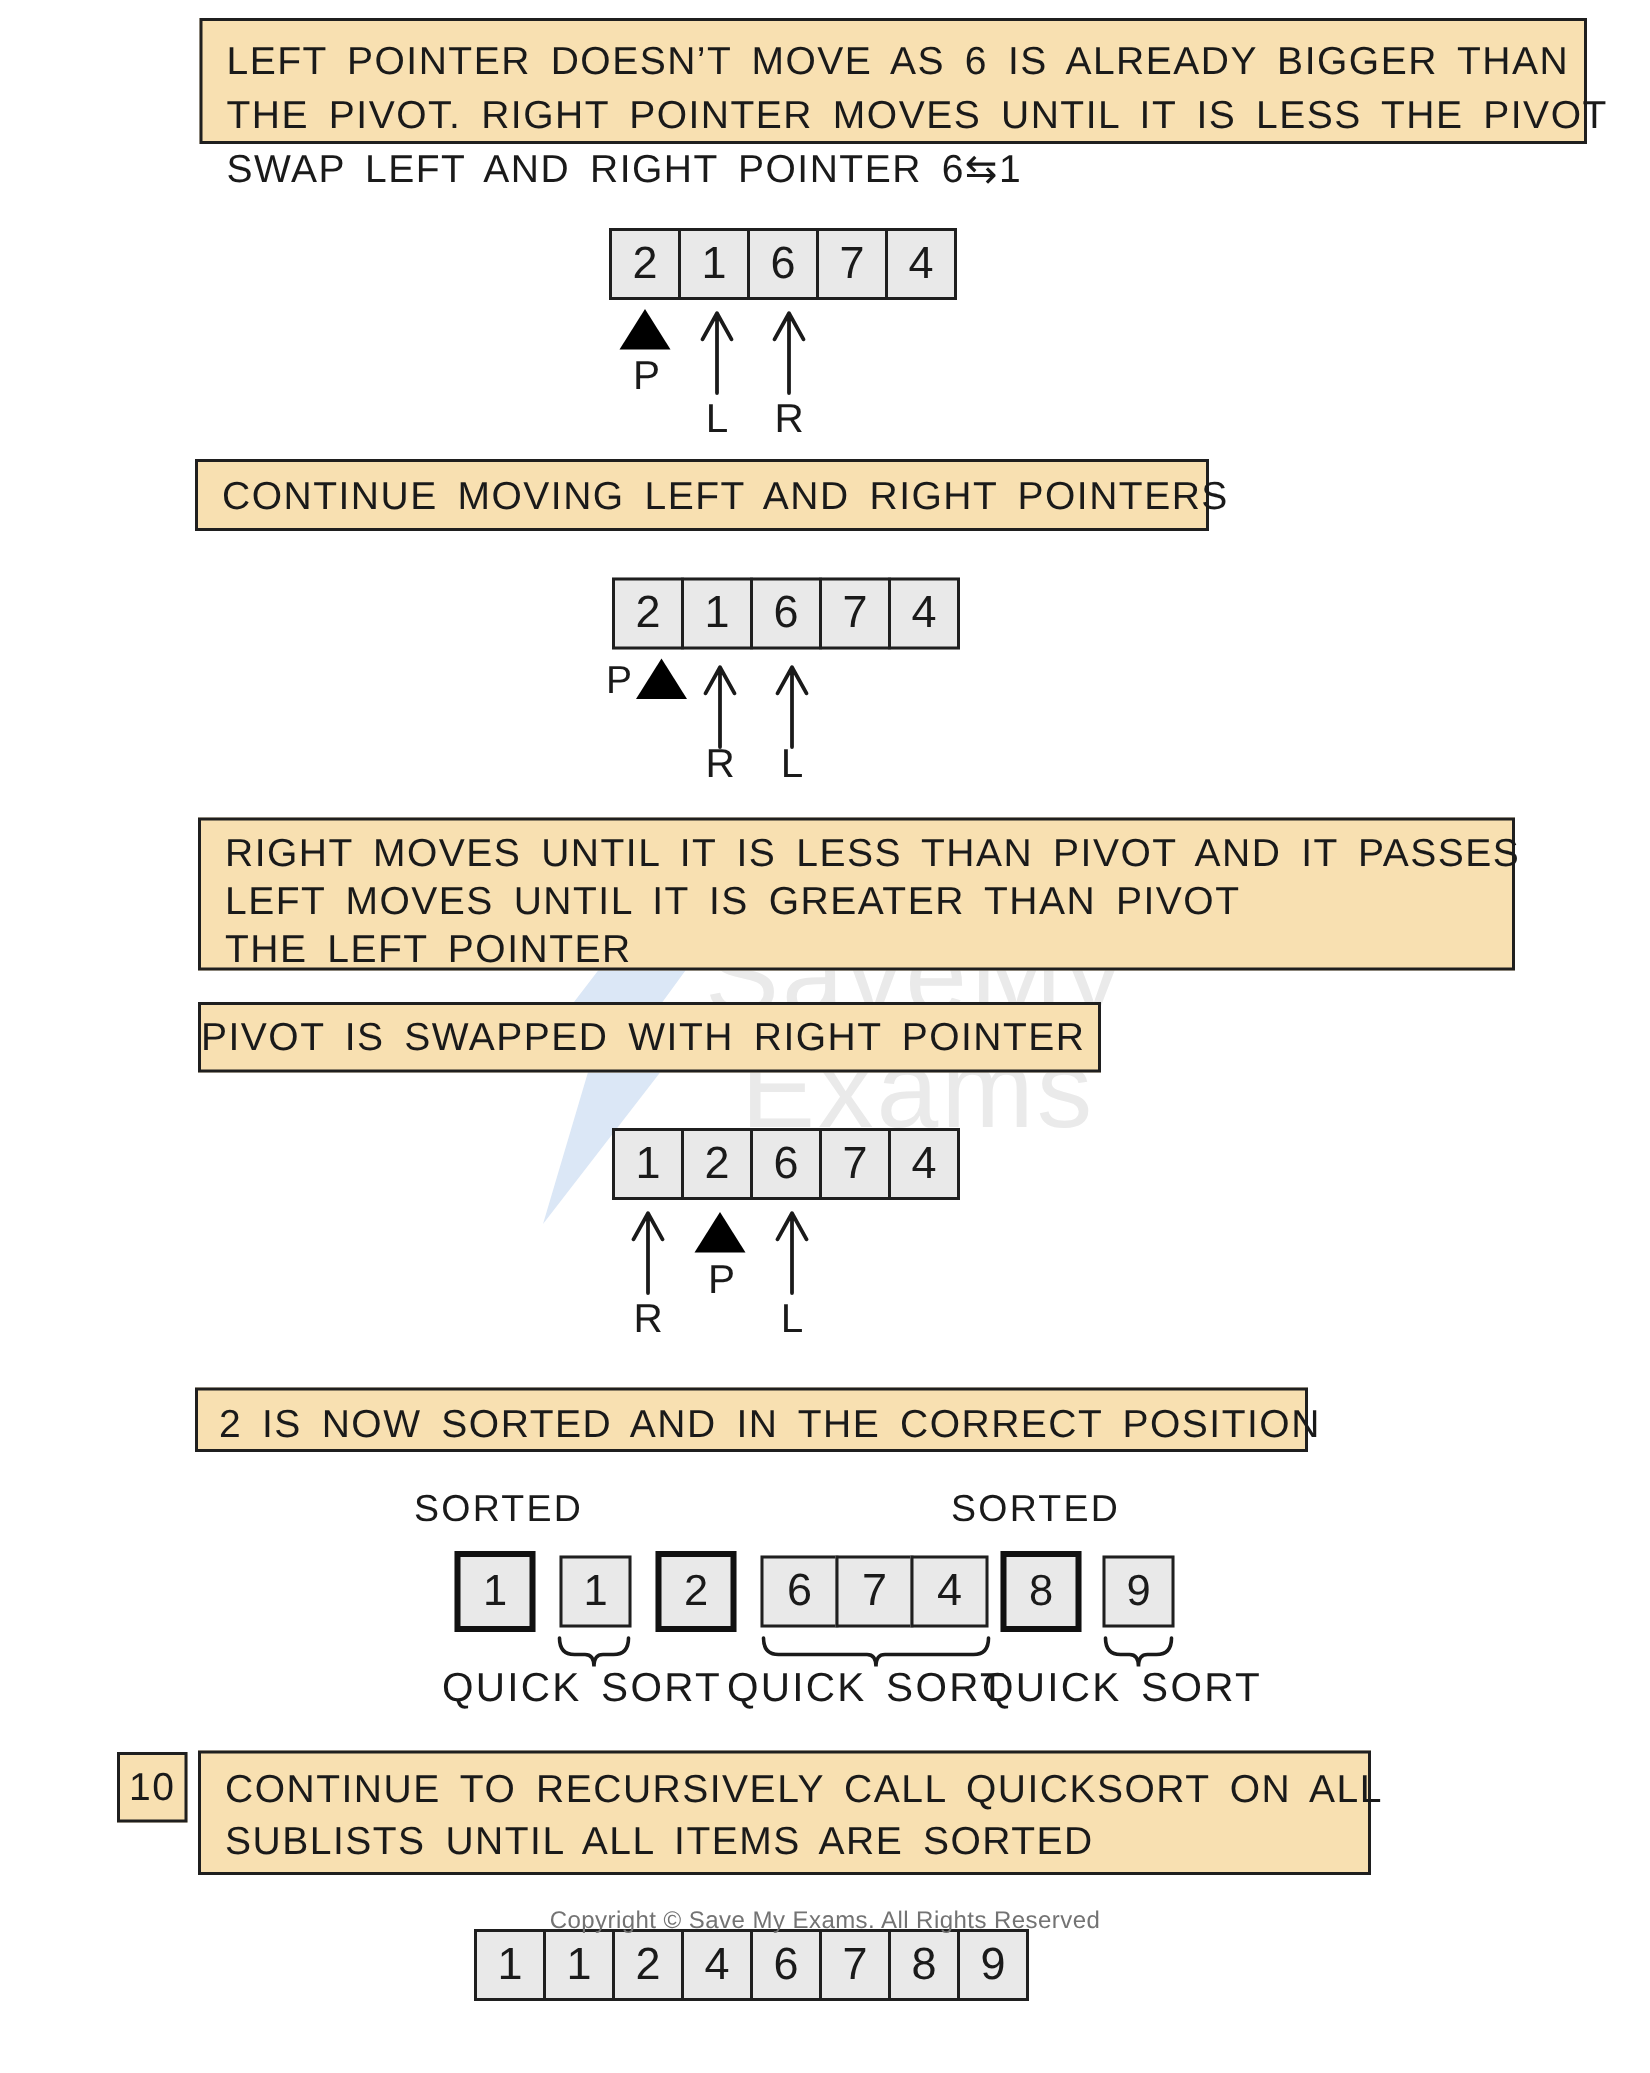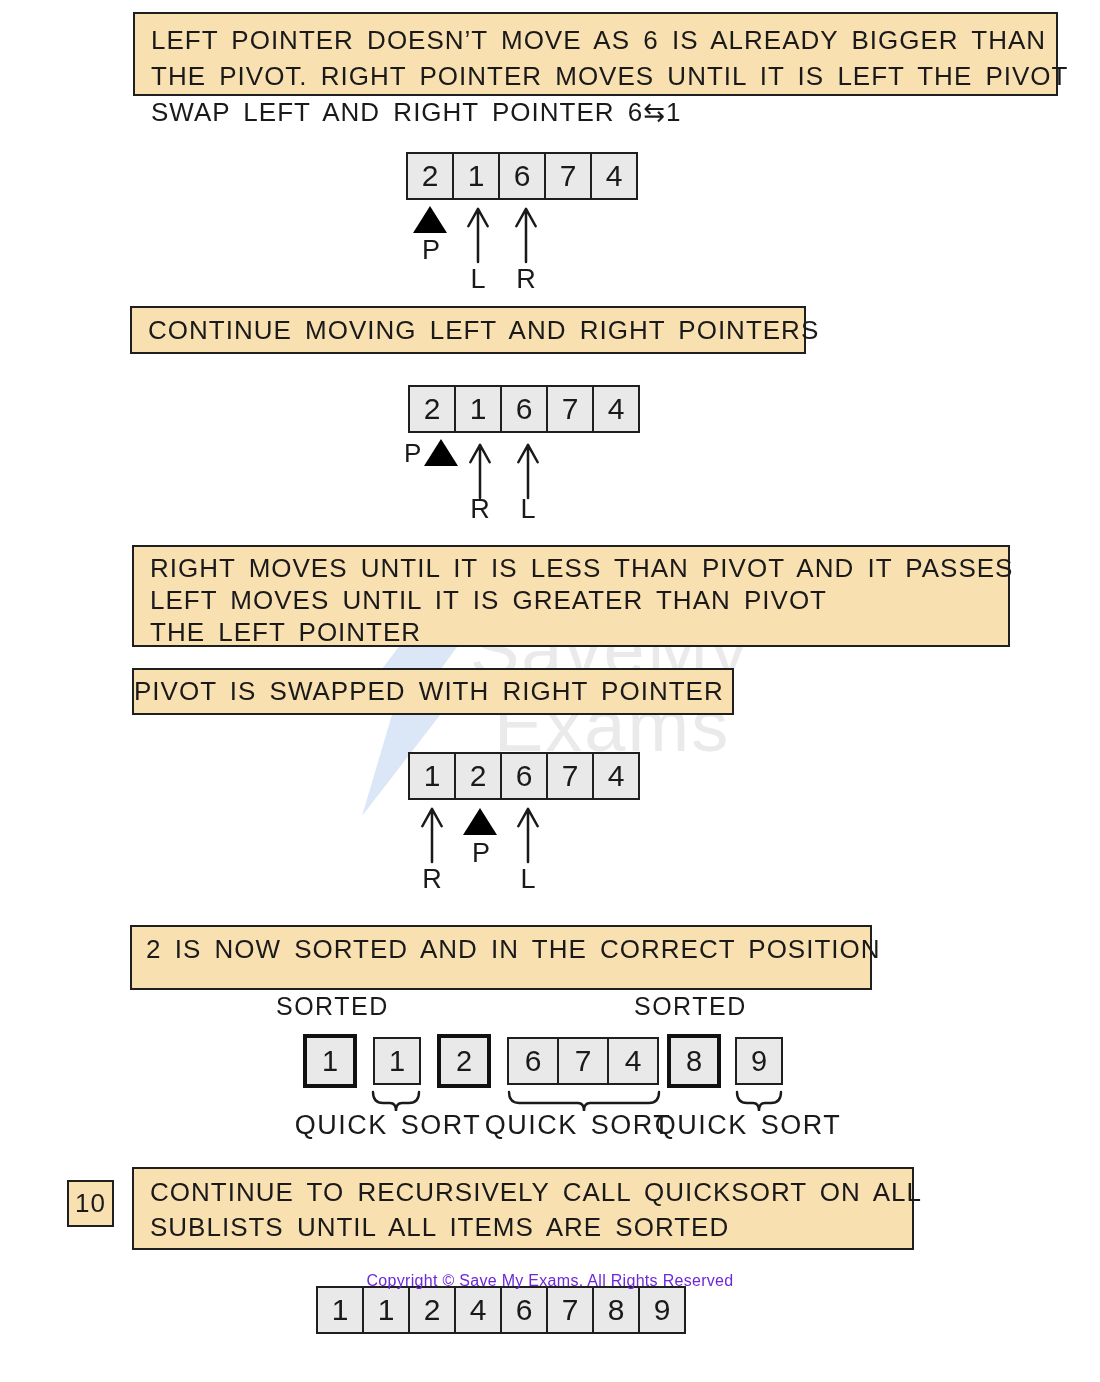--- a/index.html
+++ b/index.html
@@ -13,23 +13,23 @@
   .wm-bolt{position:absolute;left:332px;top:588px;}
 
   
   .note{position:absolute;background:#f8e0b1;border:2.5px solid #1f1f1f;box-sizing:border-box;
         font-size:26px;letter-spacing:1px;word-spacing:5px;white-space:nowrap;}
   .nline{white-space:nowrap;}
   .box-swap{left:133px;top:12px;width:925px;height:84px;padding:8px 0 0 16px;line-height:36px;}
   .box-continue{left:130px;top:306px;width:676px;height:48px;line-height:44px;padding-left:16px;}
   .box-rules{left:132px;top:545px;width:878px;height:102px;padding:5px 0 0 16px;line-height:32px;}
   .box-pivotswap{left:132px;top:668px;width:602px;height:47px;line-height:43px;}
-  .box-twosorted{left:130px;top:925px;width:742px;height:65px;line-height:44px;padding-left:14px;}
+  .box-twosorted{left:130px;top:925px;width:742px;height:43px;line-height:44px;padding-left:14px;}
   .box-step10{left:132px;top:1167px;width:782px;height:83px;padding:6px 0 0 16px;line-height:35px;}
-  .box-stepnum{left:67px;top:1168px;width:47px;height:47px;text-align:center;line-height:42px;padding:0;margin-top:12px;}
+  .box-stepnum{left:78px;top:1168px;width:47px;height:47px;text-align:center;line-height:42px;padding:0;}
 
   
   .arr{position:absolute;display:flex;}
   .cell{box-sizing:border-box;width:48px;height:48px;margin-left:-2px;border:2px solid #1f1f1f;
         background:#e9e9e9;display:flex;align-items:center;justify-content:center;
         font-size:30px;}
   .cell:first-child{margin-left:0;}
 
   
   .tri{position:absolute;width:0;height:0;border-left:17px solid transparent;
@@ -42,38 +42,38 @@
   .slabel{position:absolute;font-size:25px;letter-spacing:1.5px;word-spacing:4px;}
   .sbox{position:absolute;box-sizing:border-box;background:#e9e9e9;display:flex;
         align-items:center;justify-content:center;font-size:29px;}
   .sbox.thick{width:54px;height:54px;border:4px solid #111;top:1034px;}
   .sbox.thin{width:48px;height:48px;border:2px solid #1f1f1f;top:1037px;}
   .brace{position:absolute;}
   .qlabel{position:absolute;top:1110px;font-size:27px;letter-spacing:1.5px;word-spacing:4px;
           transform:translateX(-50%);white-space:nowrap;}
 
   .footer{position:absolute;left:50%;top:1272px;transform:translateX(-50%);
-          font-size:16px;color:#6d28d9;letter-spacing:0.3px;}
+          font-size:16px;color:#737373;letter-spacing:0.3px;}
 </style>
 </head>
 <body>
 
 <div class="page">
 
   <svg class="wm-bolt" width="195" height="228" viewBox="0 0 195 228">
     <path d="M112 0 L168 0 L98 96 L132 96 L30 228 L62 120 L20 120 Z" fill="#dbe7f6"></path>
   </svg>
   <div class="wm-text">
     <div class="wm1">SaveMy</div>
     <div class="wm2">Exams</div>
   </div>
 
   <div class="note box-swap">
     <div class="nline">LEFT POINTER DOESN’T MOVE AS 6 IS ALREADY BIGGER THAN</div>
-    <div class="nline">THE PIVOT. RIGHT POINTER MOVES UNTIL IT IS LEFT THE PIVOT</div>
+    <div class="nline">THE PIVOT. RIGHT POINTER MOVES UNTIL IT IS LESS THE PIVOT</div>
     <div class="nline">SWAP LEFT AND RIGHT POINTER 6⇆1</div>
   </div>
 
   <div class="arr" style="left:406px;top:152px;">
     <div class="cell">2</div>
     <div class="cell">1</div>
     <div class="cell">6</div>
     <div class="cell">7</div>
     <div class="cell">4</div>
   </div>

